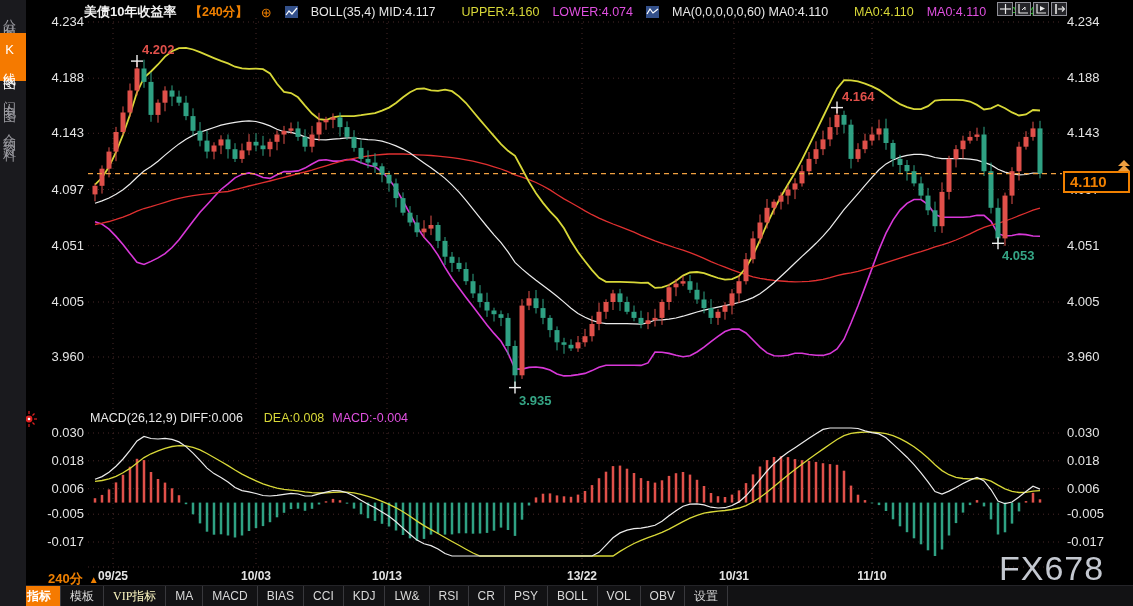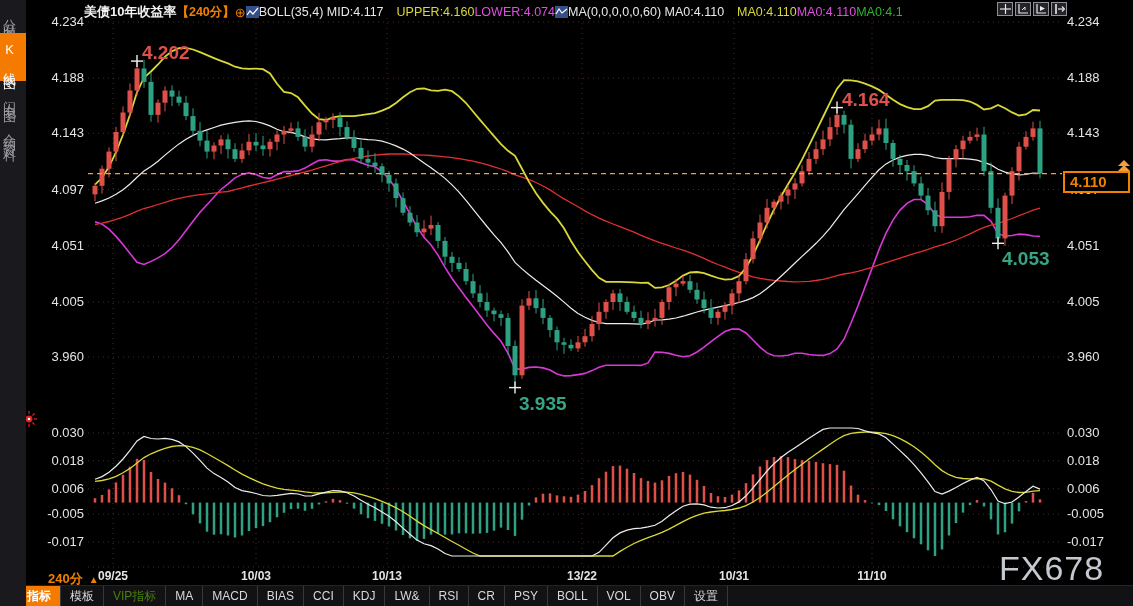--- a/index.html
+++ b/index.html
@@ -6,21 +6,21 @@
   html,body { background:#000; }
   body { font-family:"Liberation Sans", sans-serif; }
   #app { position:relative; width:1133px; height:606px; background:#000; overflow:hidden; }
 
   
   .sidebar { position:absolute; left:0; top:0; width:26px; height:606px; background:#1a1a1e; z-index:30; display:flex; flex-direction:column; align-items:stretch; }
   .side-item { writing-mode:vertical-lr; text-orientation:upright; font-size:13px; letter-spacing:5px; color:#9a9aa0; padding:9px 0 9px 0; text-align:center; width:26px; cursor:pointer; margin:0 auto; }
   .side-item.selected { background:#f57a00; color:#fff; }
 
   
-  .legend { position:absolute; left:84px; top:3px; height:18px; display:flex; align-items:center; gap:0; z-index:20; font-size:12.5px; white-space:nowrap; }
+  .legend { position:absolute; left:84px; top:3px; height:18px; display:flex; align-items:center; gap:13px; z-index:20; font-size:12.5px; white-space:nowrap; }
   .t-title { color:#f2f2f2; font-weight:bold; font-size:13px; }
   .t-period { color:#f08000; font-weight:bold; }
   .t-plus { color:#f08000; font-size:13px; }
   .t-white { color:#e8e8e8; }
   .t-yellow { color:#d8d838;padding-left:13px; }
   .t-magenta { color:#e050e0; }
   .t-green { color:#2cb52c; }
   .mini-icon { display:inline-block; width:13px; height:12px; }
 
   
@@ -34,30 +34,30 @@
   .dateL { width:56px; text-align:center; font-weight:bold; font-size:12px; }
 
   
   .macd-legend { position:absolute; left:90px; top:411px; display:flex; gap:8px; font-size:12.5px; z-index:12; white-space:nowrap; }
   .alarm { position:absolute; left:21px; top:411px; z-index:12; }
 
   
   .price-box { position:absolute; left:1063px; top:171px; width:67px; height:22px; background:#000; border:2px solid #f08000; color:#f08000; font-size:15px; font-weight:bold; line-height:18px; padding-left:5px; z-index:15; }
 
   
-  .mk-label { position:absolute; font-size:19px; font-weight:bold; z-index:11; }
+  .mk-label { position:absolute; font-size:13px; font-weight:bold; z-index:11; }
 
   
   .period-row { position:absolute; left:28px; top:570px; color:#f08000; font-weight:bold; font-size:13px; z-index:12; display:flex; gap:6px; align-items:center;margin-left:20px; }
   .tabbar { position:absolute; left:0; top:585px; width:1133px; height:21px; background:#121214; border-top:1px solid #242428; z-index:25; display:flex; align-items:flex-start; }
   .tab-mark { width:3px; height:13px; background:#c03030; margin:4px 0 0 0; }
   .tabs { display:flex; margin-left:15px; }
   .tab { color:#d8d8d8; font-size:12px; line-height:20px; padding:0 9px; border-right:1px solid #38383c; cursor:pointer; white-space:nowrap; }
   .tab.selected { background:#f57a00; color:#fff; font-weight:bold; }
-  .tab.vip { color:#4d7c0f; }
+  .tab.vip { color:#fef9c3;font-family:Liberation Serif, serif; }
 
   .watermark { position:absolute; left:999px; top:549px; font-size:34px; color:#c4c8d0; letter-spacing:1px; z-index:24; }
 
   #chart-svg { position:absolute; left:0; top:0; z-index:5; }
   #overlay { position:absolute; left:0; top:0; width:1079px; height:606px; z-index:10; pointer-events:none; }
 </style>
 </head>
 <body>
 
 <div id="app">
@@ -612,20 +612,25 @@
           <line x1="13" y1="8" x2="16" y2="8"></line>
         <line x1="2.5" y1="2.5" x2="4.5" y2="4.5"></line>
           <line x1="11.5" y1="11.5" x2="13.5" y2="13.5"></line>
         <line x1="13.5" y1="2.5" x2="11.5" y2="4.5"></line>
           <line x1="4.5" y1="11.5" x2="2.5" y2="13.5"></line>
       </g>
       <circle cx="8" cy="8" r="3.4" fill="#e02020"></circle>
         <circle cx="8" cy="8" r="1.3" fill="#fff"></circle>
     </svg>
   </div>
+  <div class="macd-legend">
+    <span class="t-white">MACD(26,12,9) DIFF:0.006</span>
+    <span class="t-yellow">DEA:0.008</span>
+    <span class="t-magenta">MACD:-0.004</span>
+  </div>
 
   <div class="price-box">4.110</div>
 
   <div class="period-row">
     <span>240分</span>
     <span style="font-size:10px;">▲</span>
   </div>
   <div class="tabbar">
     <div class="tab-mark"></div>
     <div class="tabs">

